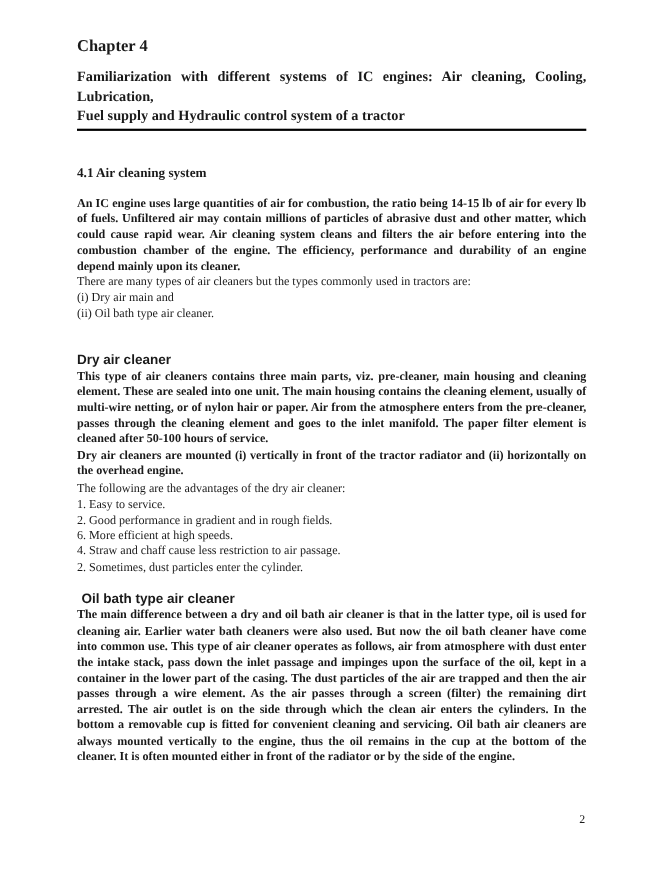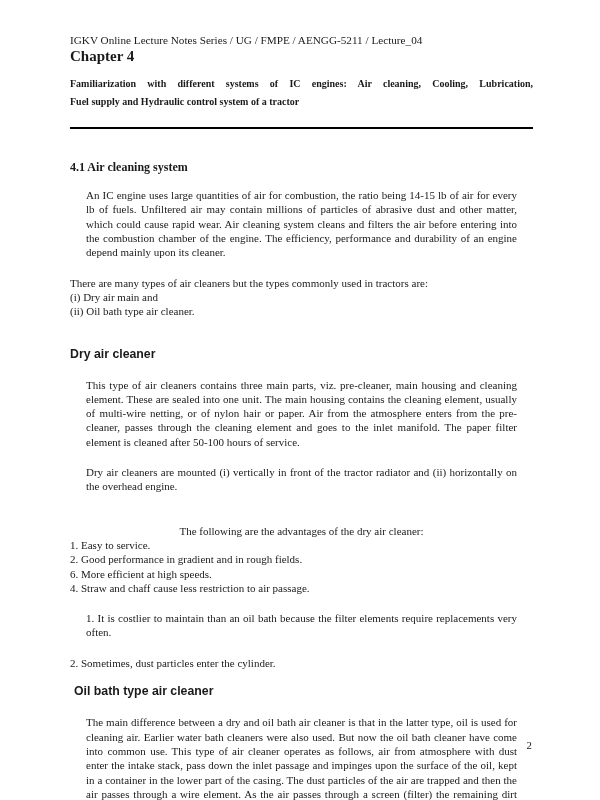--- a/index.html
+++ b/index.html
@@ -29,74 +29,73 @@
     line-height: 14px;
   }
   .chapter-heading {
     font-size: 15px;
     font-weight: bold;
     line-height: 18px;
   }
   .doc-title {
     margin-top: 10px;
     font-weight: bold;
-    font-size: 10px;
+    font-size: 13px;
     line-height: 17.6px;
-    padding-bottom: 17px;
+    padding-bottom: 3px;
     border-bottom: 2px solid #000000;
   }
   .title-line-1 {
     text-align: justify;
     text-align-last: justify;
   }
   .serif-heading {
     margin-top: 31px;
     font-weight: bold;
     font-size: 12px;
     line-height: 15px;
   }
   .para {
     text-align: justify;
-    margin: 16px;
+    margin: 0;
+    font-weight: bold;
   }
   .intro-para {
     margin-top: 13px;
   }
   .plain-line {
     margin: 0;
   }
   .sans-heading {
     font-family: "Liberation Sans", sans-serif;
     font-weight: bold;
     font-size: 12.3px;
     line-height: 15px;
     margin-top: 28px;
   }
   .sans-heading.indented {
     padding-left: 4px;
     margin-top: 14.3px;
   }
   .gap-above {
-    margin-top: 30px;
-    text-align: center;
+    margin-top: 2px;
   }
   .page-number {
     position: absolute;
     top: 739px;
     right: 68px;
     font-size: 10.8px;
     line-height: 13px;
   }
 </style>
 </head>
 <body>
 
 <div class="page">
 
-  <div class="series-line">IGKV Online Lecture Notes Series / UG / FMPE / AENGG-5211 / Lecture_04</div>
   <div class="chapter-heading">Chapter 4</div>
 
   <div class="doc-title">
     <div class="title-line-1">Familiarization with different systems of IC engines: Air cleaning, Cooling, Lubrication,</div>
     <div class="title-line-2">Fuel supply and Hydraulic control system of a tractor</div>
   </div>
 
   <div class="serif-heading">4.1 Air cleaning system</div>
 
   <p class="para intro-para">An IC engine uses large quantities of air for combustion, the ratio being 14-15 lb of air for every lb of fuels. Unfiltered air may contain millions of particles of abrasive dust and other matter, which could cause rapid wear. Air cleaning system cleans and filters the air before entering into the combustion chamber of the engine. The efficiency, performance and durability of an engine depend mainly upon its cleaner.</p>
@@ -107,21 +106,20 @@
   <div class="sans-heading">Dry air cleaner</div>
   <p class="para">This type of air cleaners contains three main parts, viz. pre-cleaner, main housing and cleaning element. These are sealed into one unit. The main housing contains the cleaning element, usually of multi-wire netting, or of nylon hair or paper. Air from the atmosphere enters from the pre-cleaner, passes through the cleaning element and goes to the inlet manifold. The paper filter element is cleaned after 50-100 hours of service.</p>
   <p class="para">Dry air cleaners are mounted (i) vertically in front of the tractor radiator and (ii) horizontally on the overhead engine.</p>
 
   <div class="plain-line gap-above">The following are the advantages of the dry air cleaner:</div>
   <div class="plain-line">1. Easy to service.</div>
   <div class="plain-line">2. Good performance in gradient and in rough fields.</div>
   <div class="plain-line">6. More efficient at high speeds.</div>
   <div class="plain-line">4. Straw and chaff cause less restriction to air passage.</div>
 
-  <p class="para">1. It is costlier to maintain than an oil bath because the filter elements require replacements very often.</p>
   <div class="plain-line">2. Sometimes, dust particles enter the cylinder.</div>
 
   <div class="sans-heading indented">Oil bath type air cleaner</div>
   <p class="para">The main difference between a dry and oil bath air cleaner is that in the latter type, oil is used for cleaning air. Earlier water bath cleaners were also used. But now the oil bath cleaner have come into common use. This type of air cleaner operates as follows, air from atmosphere with dust enter the intake stack, pass down the inlet passage and impinges upon the surface of the oil, kept in a container in the lower part of the casing. The dust particles of the air are trapped and then the air passes through a wire element. As the air passes through a screen (filter) the remaining dirt arrested. The air outlet is on the side through which the clean air enters the cylinders. In the bottom a removable cup is fitted for convenient cleaning and servicing. Oil bath air cleaners are always mounted vertically to the engine, thus the oil remains in the cup at the bottom of the cleaner. It is often mounted either in front of the radiator or by the side of the engine.</p>
 
   <div class="page-number">2</div>
 
 </div>
 
 </body></html>

